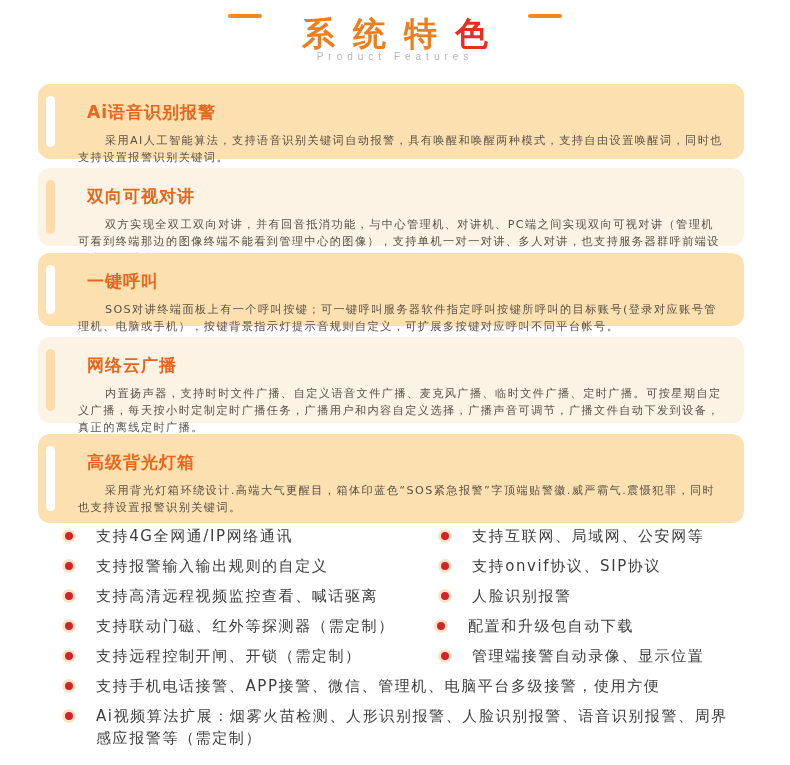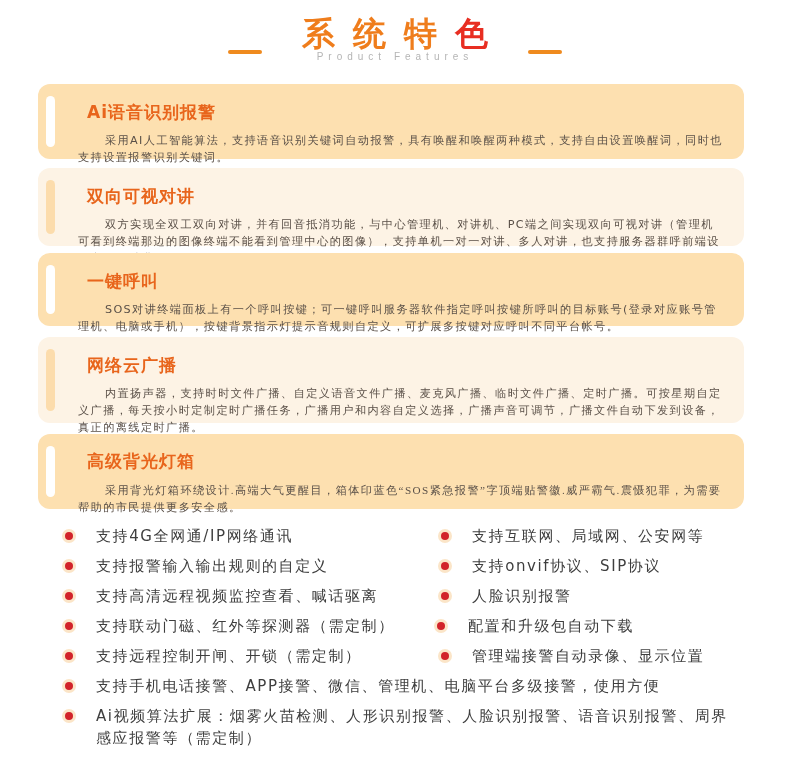--- a/index.html
+++ b/index.html
@@ -4,21 +4,21 @@
 <style>
   html, body { margin: 0; padding: 0; background: #ffffff; }
   body {
     width: 790px; height: 765px; position: relative; overflow: hidden;
     font-family: "DejaVu Sans", "Liberation Sans", sans-serif;
     color: #4a4a4a;
   }
   .header { position: absolute; top: 0; left: 0; width: 790px; height: 72px; }
   .title-row {
     position: absolute; top: 14px; left: 0; width: 790px;
-    display: flex; justify-content: center; align-items: flex-end;
+    display: flex; justify-content: center; align-items: flex-start;
   }
   .dash { width: 34px; height: 4px; background: #ef8a1e; border-radius: 2px; }
   .title {
     margin: 0 22px; font-size: 33px; font-weight: bold; letter-spacing: 18px;
     color: #ef7d1c; line-height: 40px; padding-left: 18px;
   }
   .title .last { color: #e82e22; }
   .subtitle {
     position: absolute; top: 51px; left: 0; width: 790px; text-align: center;
     font-family: "Liberation Sans", sans-serif;
@@ -90,24 +90,24 @@
   <h3>一键呼叫</h3>
   <p>SOS对讲终端面板上有一个呼叫按键；可一键呼叫服务器软件指定呼叫按键所呼叫的目标账号(登录对应账号管理机、电脑或手机），按键背景指示灯提示音规则自定义，可扩展多按键对应呼叫不同平台帐号。</p>
 </div>
 
 <div class="card light" style="top:337px;height:86px;">
   <span class="bar"></span>
   <h3>网络云广播</h3>
   <p>内置扬声器，支持时时文件广播、自定义语音文件广播、麦克风广播、临时文件广播、定时广播。可按星期自定义广播，每天按小时定制定时广播任务，广播用户和内容自定义选择，广播声音可调节，广播文件自动下发到设备，真正的离线定时广播。</p>
 </div>
 
-<div class="card dark" style="top:434px;height:75px;font-family:Liberation Serif, serif;">
+<div class="card dark" style="top:434px;height:89px;">
   <span class="bar"></span>
   <h3>高级背光灯箱</h3>
-  <p>采用背光灯箱环绕设计.高端大气更醒目，箱体印蓝色“SOS紧急报警”字顶端贴警徽.威严霸气.震慑犯罪，为需要帮助的市民提供更多安全感。</p>
+  <p>采用背光灯箱环绕设计.高端大气更醒目，箱体印蓝色“SOS紧急报警”字顶端贴警徽.威严霸气.震慑犯罪，同时也支持设置报警识别关键词。</p>
 </div>
 
 <div class="features">
   <div class="feat" style="left:0;top:0;">
       <span class="dot"></span>
       <span>支持4G全网通/IP网络通讯</span>
     </div>
   <div class="feat" style="left:0;top:30px;">
       <span class="dot"></span>
       <span>支持报警输入输出规则的自定义</span>

